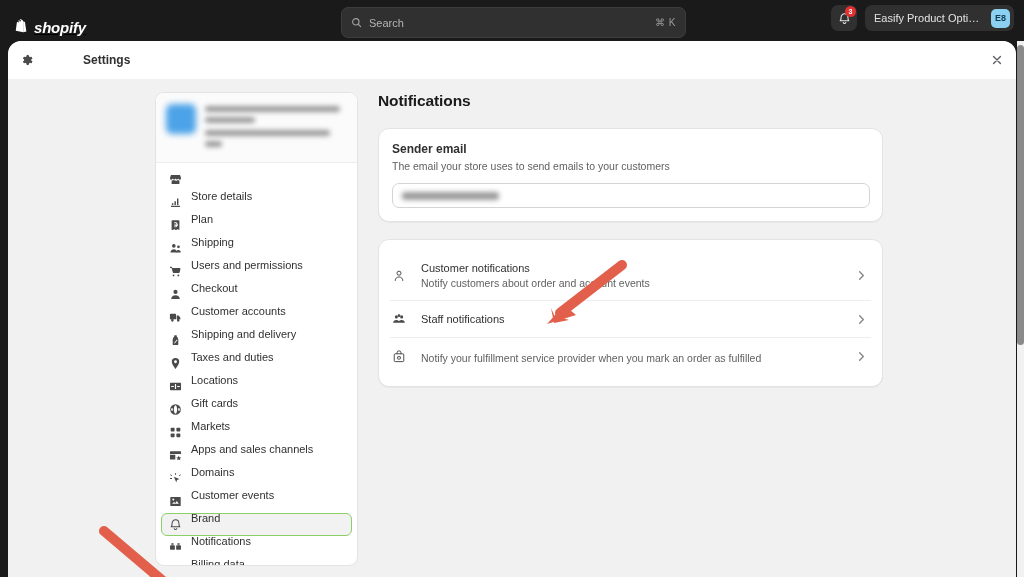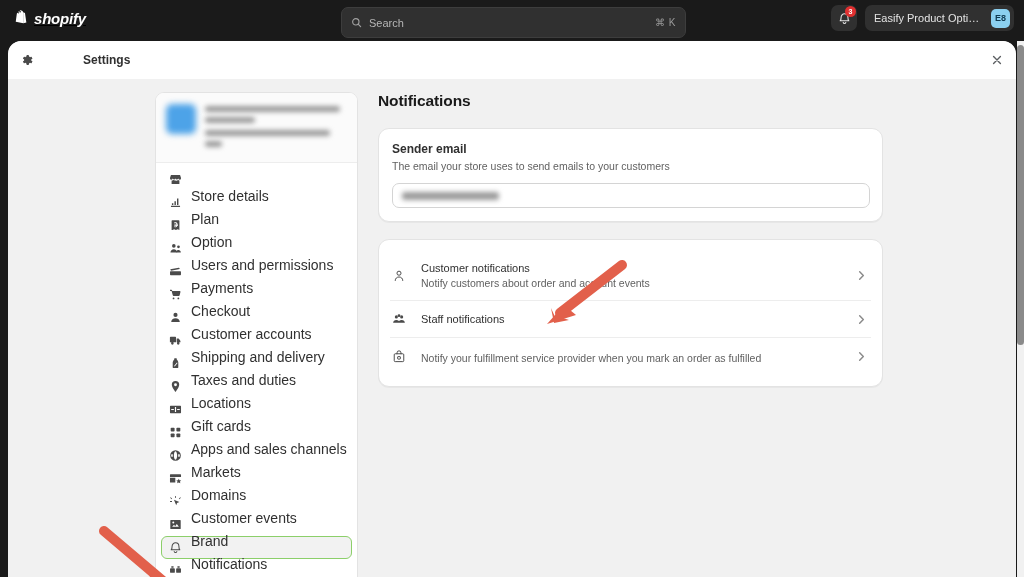--- a/index.html
+++ b/index.html
@@ -8,21 +8,21 @@
     font-family: "Liberation Sans", sans-serif;
     background: #1a1a1a;
     overflow: hidden;
   }
 
   
   .topbar {
     position: absolute; top: 0; left: 0;
     width: 1024px; height: 36px;
     background: #1a1a1a;
-    display: flex; align-items: center; text-decoration: underline;
+    display: flex; align-items: flex-end; text-decoration: underline;
   }
   .brand {
     display: flex; align-items: center; gap: 5px;
     margin-left: 14px;
   }
   .brand-mark {
     width: 15px; height: 17px;
     color: #ffffff;
     display: block;
   }
@@ -150,21 +150,21 @@
     display: flex; align-items: center; gap: 9px;
     height: 23px; padding: 0 7px;
     border-radius: 6px; cursor: pointer;
     border: 1px solid transparent;
   }
   .navitem .ni-icon {
     width: 13px; height: 13px; flex: 0 0 auto;
     color: #4a4a4a;
   }
   .navitem .ni-label {
-    font-size: 14px; color: #303030; white-space: nowrap; margin-top: 32px;
+    font-size: 11px; color: #303030; white-space: nowrap; margin-top: 32px;
   }
   .navitem.selected {
     background: #f2f2f2;
     border: 1.5px solid #8ccf6a;
   }
 
   
   .content {
     flex: 1 1 auto;
     padding: 13px 133px 0 15px;
@@ -320,40 +320,33 @@
             <svg class="ni-icon" viewBox="0 0 20 20" fill="currentColor">
                 <path d="M3 15h14v2H3zM4.5 11h2.2v3H4.5zM8.4 8h2.2v6H8.4zM12.3 4h2.2v10h-2.2z"></path>
               </svg>
             <span class="ni-label">Plan</span>
           </div>
 
           <div class="navitem">
             <svg class="ni-icon" viewBox="0 0 20 20" fill="currentColor">
                 <path d="M5 2h10a1 1 0 011 1v14l-2.7-1.4L10.6 17 8 15.6 5.3 17 4 17V3a1 1 0 011-1zm5 2.6a3 3 0 00-2.3 1.1l1 .9a1.6 1.6 0 012.6.6H8.2v1.2h3.3v.8H8.2v1.2h3.2A1.6 1.6 0 018.7 11l-1 .9A3 3 0 0012.8 10.4h1.1V9.2h-1v-.8h1V7.2h-1.1A3 3 0 0010 4.6z"></path>
               </svg>
-            <span class="ni-label">Option</span>
+            <span class="ni-label">Shipping</span>
           </div>
 
           <div class="navitem">
             <svg class="ni-icon" viewBox="0 0 20 20" fill="currentColor">
                 <circle cx="7.4" cy="6" r="2.8"></circle>
                 <path d="M2.2 16c0-2.9 2.3-5 5.2-5s5.2 2.1 5.2 5z"></path>
                 <circle cx="14.6" cy="7.4" r="2.1"></circle>
                 <path d="M11.6 16h6.6c0-2.1-1.6-3.7-3.6-3.7-1.3 0-2.5.7-3.1 1.8z"></path>
               </svg>
             <span class="ni-label">Users and permissions</span>
           </div>
 
-          <div class="navitem">
-            <svg class="ni-icon" viewBox="0 0 20 20" fill="currentColor">
-                <path d="M2 6.6l13-2.4a1 1 0 011.2.8l.2 1.2L3 8.7 2 6.6z"></path>
-                <path d="M2.6 9.5h14.8a1 1 0 011 1v4.1a1 1 0 01-1 1H2.6a1 1 0 01-1-1v-4.1a1 1 0 011-1zm.9 3.4h4.3v1.1H3.5z"></path>
-              </svg>
-            <span class="ni-label">Payments</span>
-          </div>
 
           <div class="navitem">
             <svg class="ni-icon" viewBox="0 0 20 20" fill="currentColor">
                 <path d="M1.6 2.6h2.1a1 1 0 011 .8l.3 1.4h11.6a1 1 0 011 1.2l-1.2 5.2a1.3 1.3 0 01-1.3 1H7.1a1.3 1.3 0 01-1.3-1L4 4.6H1.6zM7 14.6a1.4 1.4 0 110 2.8 1.4 1.4 0 010-2.8zm7.4 0a1.4 1.4 0 110 2.8 1.4 1.4 0 010-2.8z"></path>
               </svg>
             <span class="ni-label">Checkout</span>
           </div>
 
           <div class="navitem">
             <svg class="ni-icon" viewBox="0 0 20 20" fill="currentColor">
@@ -382,37 +375,37 @@
                 <path d="M10 1.6a5.7 5.7 0 00-5.7 5.7c0 4.2 5.7 11 5.7 11s5.7-6.8 5.7-11A5.7 5.7 0 0010 1.6zm0 7.9a2.2 2.2 0 110-4.4 2.2 2.2 0 010 4.4z"></path>
               </svg>
             <span class="ni-label">Locations</span>
           </div>
 
           <div class="navitem">
             <svg class="ni-icon" viewBox="0 0 20 20" fill="currentColor">
                 <path d="M2.4 4.4h15.2a.9.9 0 01.9.9v9.4a.9.9 0 01-.9.9H2.4a.9.9 0 01-.9-.9V5.3a.9.9 0 01.9-.9zm6.7 1.9v7.4h1.8V6.3zM3.4 9.1v1.8h4.1V9.1zm9.1 0v1.8h4.1V9.1z"></path>
               </svg>
             <span class="ni-label">Gift cards</span>
+          </div>
+
+          <div class="navitem">
+            <svg class="ni-icon" viewBox="0 0 20 20" fill="currentColor">
+                <path d="M10 1.8a8.2 8.2 0 100 16.4 8.2 8.2 0 000-16.4zm0 1.7c.9 0 2 1.9 2.4 4.6H7.6C8 5.4 9.1 3.5 10 3.5zM5.9 8.1c-.1.6-.1 1.2-.1 1.9s0 1.3.1 1.9H3.6a6.5 6.5 0 010-3.8zm1.7 0h4.8c.1.6.1 1.2.1 1.9s0 1.3-.1 1.9H7.6c-.1-.6-.1-1.2-.1-1.9s0-1.3.1-1.9zm6.5 0h2.3a6.5 6.5 0 010 3.8h-2.3c.1-.6.1-1.2.1-1.9s0-1.3-.1-1.9zM10 16.5c-.9 0-2-1.9-2.4-4.6h4.8c-.4 2.7-1.5 4.6-2.4 4.6z"></path>
+              </svg>
+            <span class="ni-label">Markets</span>
           </div>
 
           <div class="navitem">
             <svg class="ni-icon" viewBox="0 0 20 20" fill="currentColor">
                 <rect x="2.6" y="2.6" width="6" height="6" rx="1.2"></rect>
                 <rect x="11.4" y="2.6" width="6" height="6" rx="1.2"></rect>
                 <rect x="2.6" y="11.4" width="6" height="6" rx="1.2"></rect>
                 <rect x="11.4" y="11.4" width="6" height="6" rx="1.2"></rect>
               </svg>
             <span class="ni-label">Apps and sales channels</span>
-          </div>
-
-          <div class="navitem">
-            <svg class="ni-icon" viewBox="0 0 20 20" fill="currentColor">
-                <path d="M10 1.8a8.2 8.2 0 100 16.4 8.2 8.2 0 000-16.4zm0 1.7c.9 0 2 1.9 2.4 4.6H7.6C8 5.4 9.1 3.5 10 3.5zM5.9 8.1c-.1.6-.1 1.2-.1 1.9s0 1.3.1 1.9H3.6a6.5 6.5 0 010-3.8zm1.7 0h4.8c.1.6.1 1.2.1 1.9s0 1.3-.1 1.9H7.6c-.1-.6-.1-1.2-.1-1.9s0-1.3.1-1.9zm6.5 0h2.3a6.5 6.5 0 010 3.8h-2.3c.1-.6.1-1.2.1-1.9s0-1.3-.1-1.9zM10 16.5c-.9 0-2-1.9-2.4-4.6h4.8c-.4 2.7-1.5 4.6-2.4 4.6z"></path>
-              </svg>
-            <span class="ni-label">Markets</span>
           </div>
 
           <div class="navitem">
             <svg class="ni-icon" viewBox="0 0 20 20" fill="currentColor">
                 <path d="M2.4 3.4h15.2a.9.9 0 01.9.9v3.2H1.5V4.3a.9.9 0 01.9-.9zm-.9 5.5h8.2v7.3H2.4a.9.9 0 01-.9-.9zM15 10.2l1.2 2.4 2.6.4-1.9 1.8.5 2.6-2.4-1.2-2.4 1.2.5-2.6-1.9-1.8 2.6-.4z"></path>
               </svg>
             <span class="ni-label">Domains</span>
           </div>
 
           <div class="navitem">

